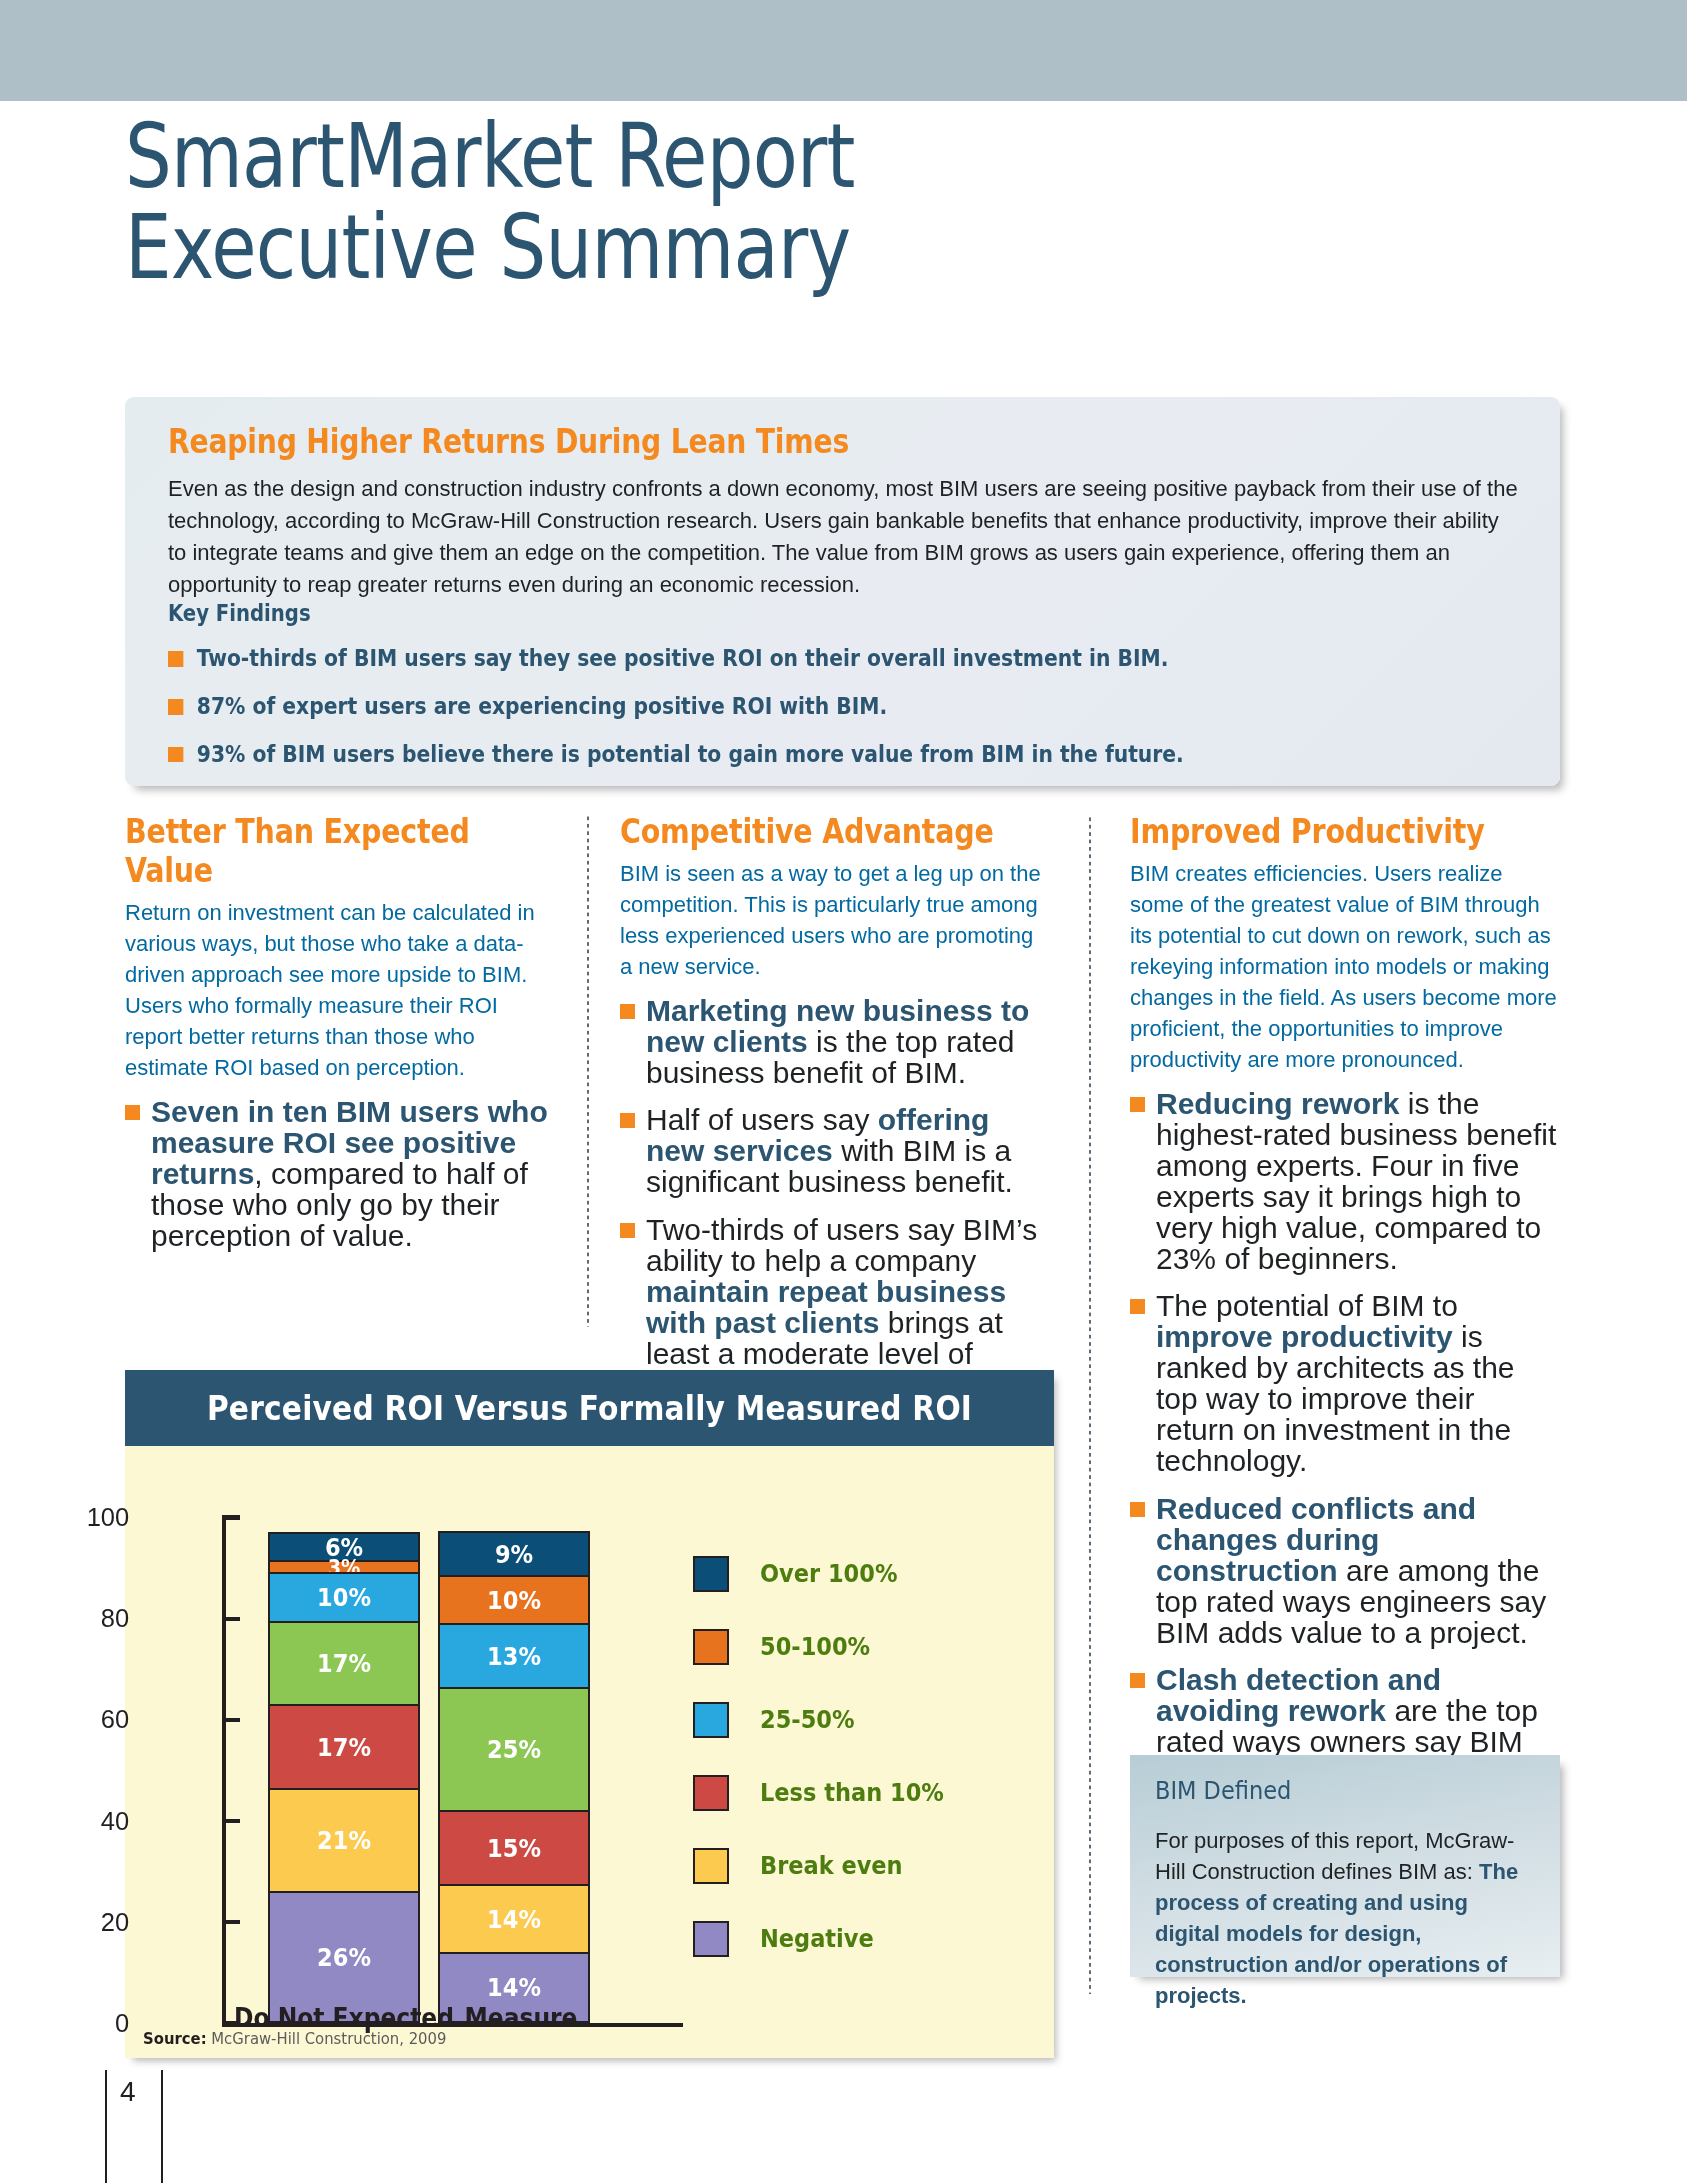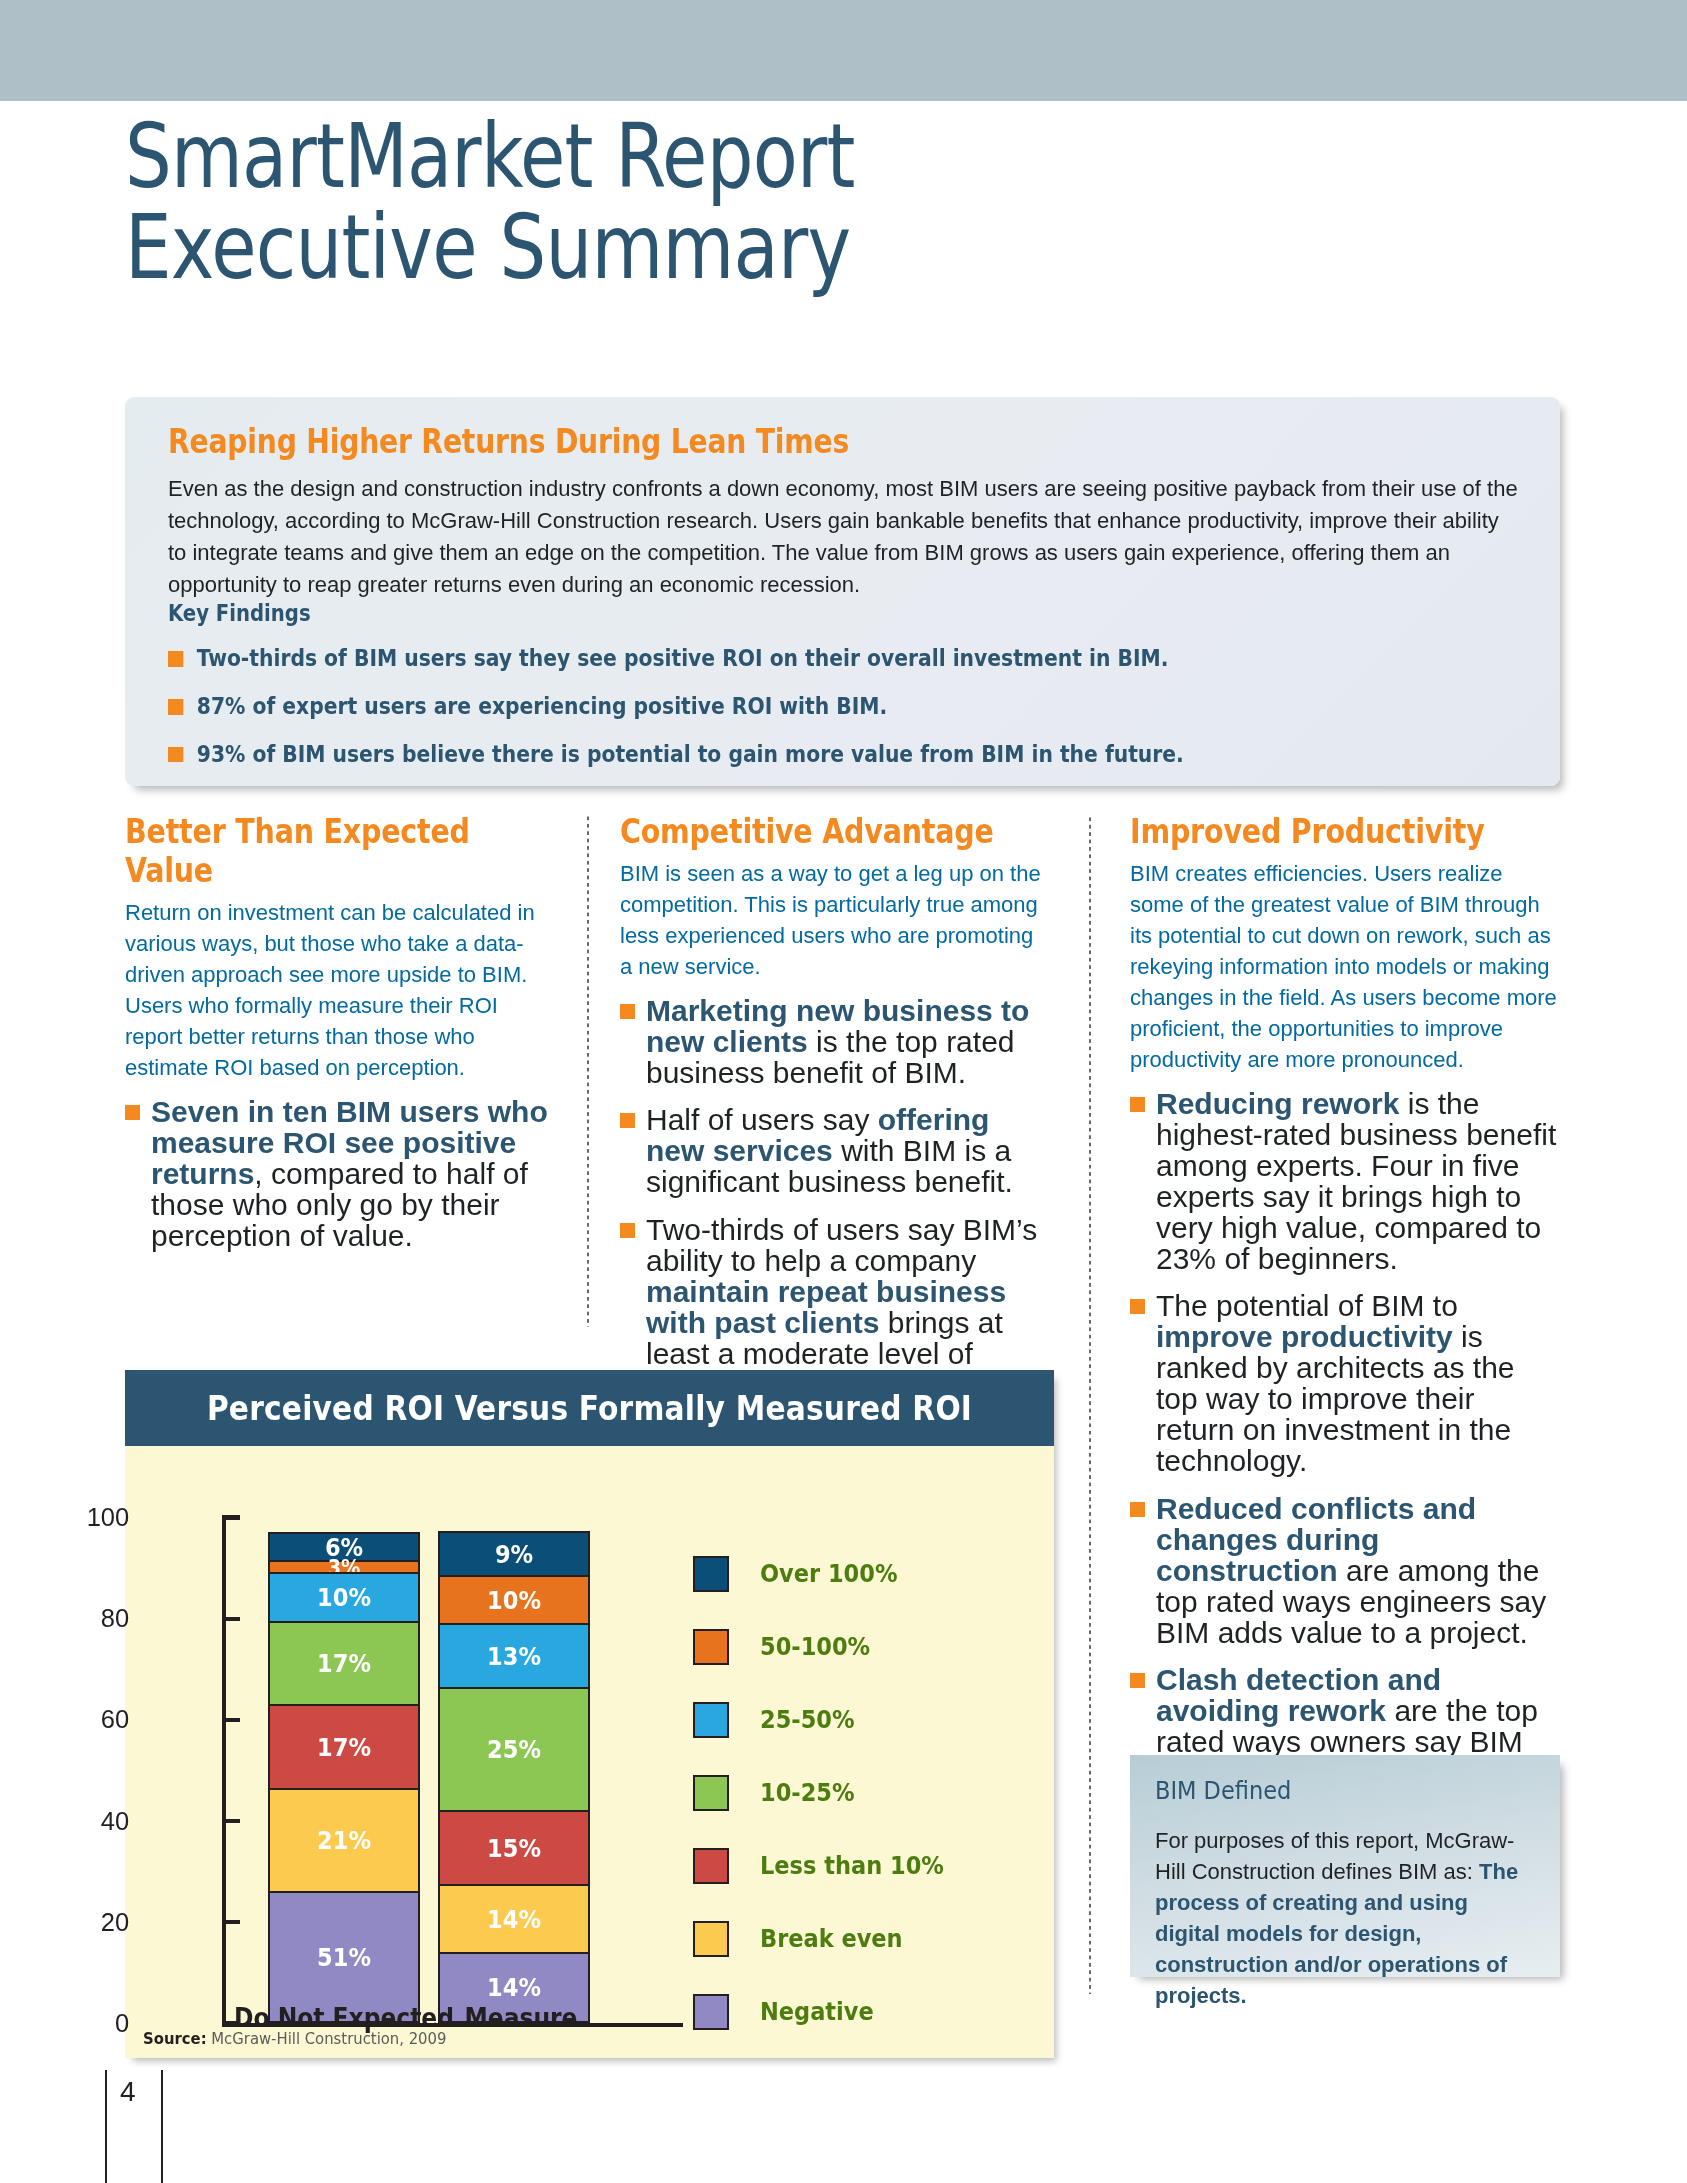--- a/index.html
+++ b/index.html
@@ -230,21 +230,21 @@
         <div class="ylab" style="top: 0px;">100</div>
       </div>
     <div class="xaxis"></div>
     <div class="bar bar1" id="bar0">
         <div class="seg" style="height: 30px; background: rgb(11, 79, 121);">6%</div>
         <div class="seg" style="height: 15px; background: rgb(232, 115, 31); font-size: 21.4px;">3%</div>
         <div class="seg" style="height: 51px; background: rgb(41, 168, 224);">10%</div>
         <div class="seg" style="height: 86px; background: rgb(140, 198, 83);">17%</div>
         <div class="seg" style="height: 86px; background: rgb(204, 74, 67);">17%</div>
         <div class="seg" style="height: 106px; background: rgb(252, 202, 79);">21%</div>
-        <div class="seg" style="height: 132px; background: rgb(145, 137, 196);">51%</div>
+        <div class="seg" style="height: 132px; background: rgb(145, 137, 196);">26%</div>
       </div>
     <div class="bar bar2" id="bar1">
         <div class="seg" style="height: 46px; background: rgb(11, 79, 121);">9%</div>
         <div class="seg" style="height: 51px; background: rgb(232, 115, 31);">10%</div>
         <div class="seg" style="height: 66px; background: rgb(41, 168, 224);">13%</div>
         <div class="seg" style="height: 126px; background: rgb(140, 198, 83);">25%</div>
         <div class="seg" style="height: 76px; background: rgb(204, 74, 67);">15%</div>
         <div class="seg" style="height: 71px; background: rgb(252, 202, 79);">14%</div>
         <div class="seg" style="height: 71px; background: rgb(145, 137, 196);">14%</div>
       </div>
@@ -257,24 +257,20 @@
         </div>
         <div class="leg-row">
           <div class="leg-sw" style="background: rgb(232, 115, 31);"></div>
           <div class="leg-tx">50-100%</div>
         </div>
         <div class="leg-row">
           <div class="leg-sw" style="background: rgb(41, 168, 224);"></div>
           <div class="leg-tx">25-50%</div>
         </div>
         <div class="leg-row">
-          <div class="leg-sw" style="background: rgb(140, 198, 83);"></div>
-          <div class="leg-tx">10-25%</div>
-        </div>
-        <div class="leg-row">
           <div class="leg-sw" style="background: rgb(204, 74, 67);"></div>
           <div class="leg-tx">Less than 10%</div>
         </div>
         <div class="leg-row">
           <div class="leg-sw" style="background: rgb(252, 202, 79);"></div>
           <div class="leg-tx">Break even</div>
         </div>
         <div class="leg-row">
           <div class="leg-sw" style="background: rgb(145, 137, 196);"></div>
           <div class="leg-tx">Negative</div>

